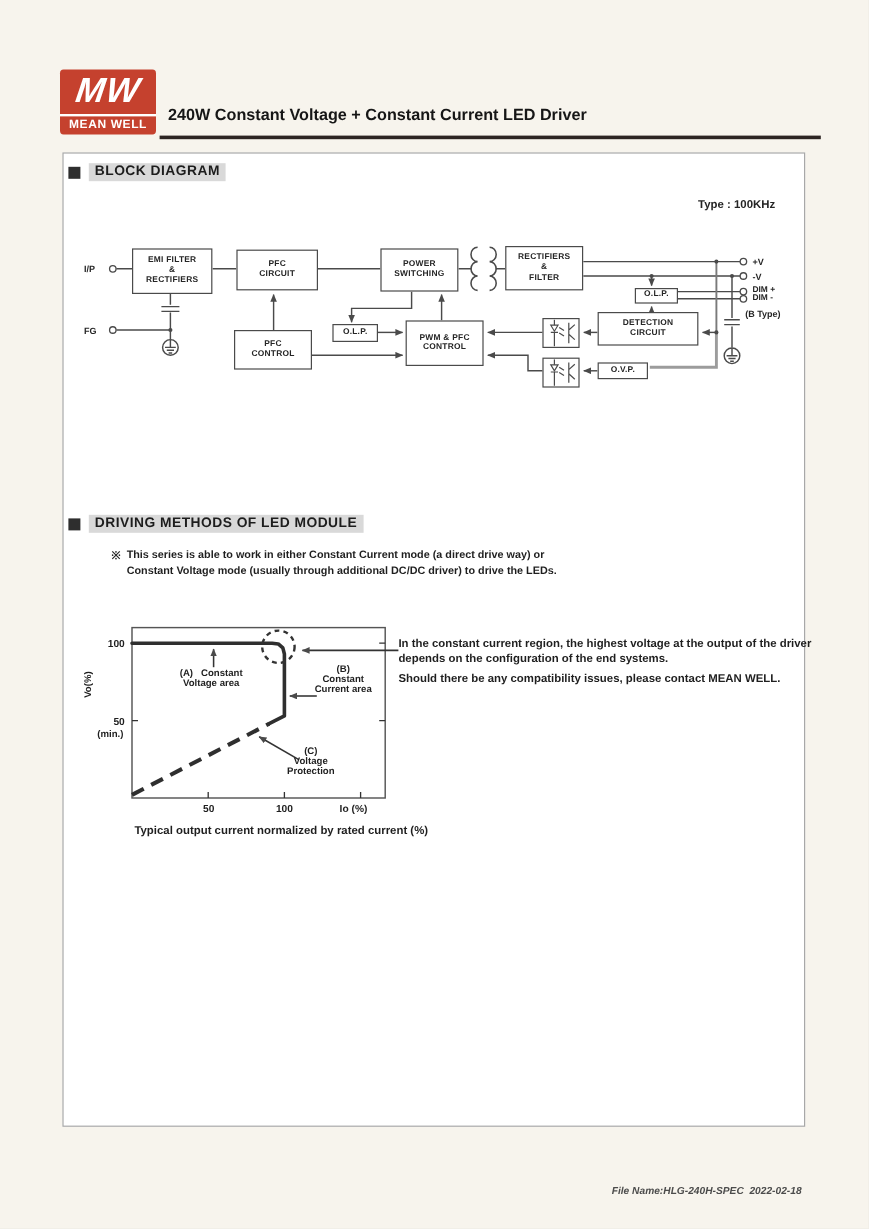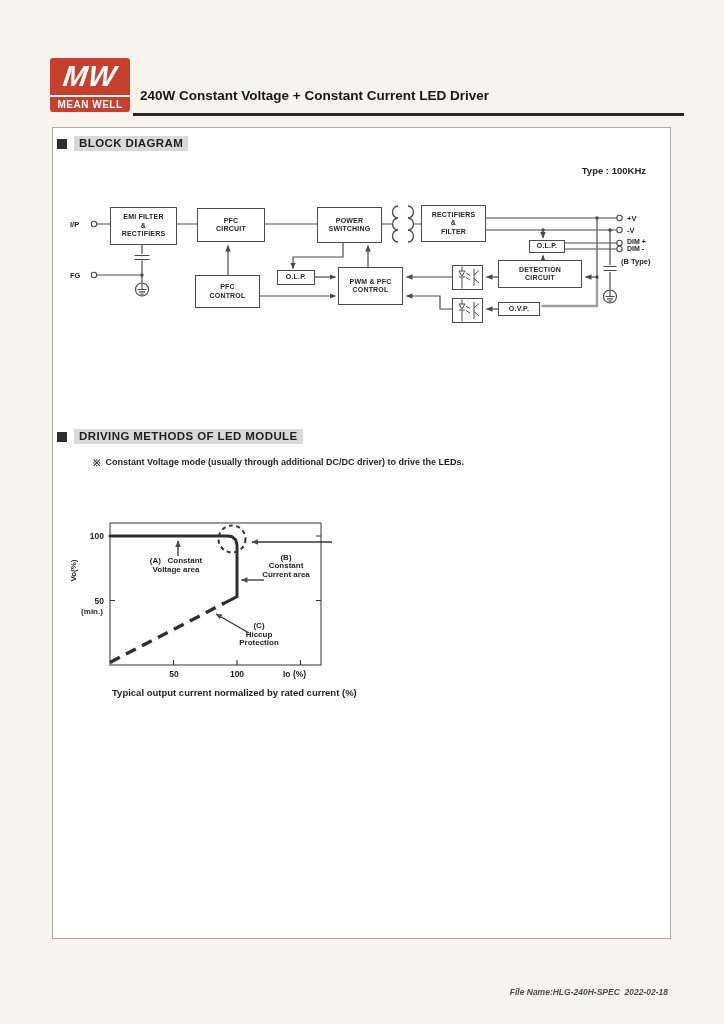--- a/index.html
+++ b/index.html
@@ -208,20 +208,21 @@
   </div>
 
   <div class="heading" style="left:57px;top:429px;">
     <span class="sq"></span>
     <span class="hl">DRIVING METHODS OF LED MODULE</span>
   </div>
 
   <div class="note">
     <span class="mk">※</span>
     <span class="lines">
+      <div>This series is able to work in either Constant Current mode (a direct drive way) or</div>
       <div>Constant Voltage mode (usually through additional DC/DC driver) to drive the LEDs.</div>
     </span>
   </div>
 
   <div class="tick-lbl" style="left:86px;top:531px;width:18px;text-align:right;">100</div>
   <div class="tick-lbl" style="left:88px;top:595.5px;width:16px;text-align:right;">50</div>
   <div class="tick-lbl" style="left:78px;top:607px;width:28px;text-align:center;font-size:8px;">(min.)</div>
   <div class="tick-lbl" style="left:53px;top:566px;width:40px;text-align:center;font-size:8px;transform:rotate(-90deg);">Vo(%)</div>
   <div class="tick-lbl" style="left:167px;top:668.5px;width:14px;text-align:center;">50</div>
   <div class="tick-lbl" style="left:228px;top:668.5px;width:18px;text-align:center;">100</div>
@@ -231,22 +232,27 @@
     <div class="pre">(A)   Constant</div>
     <div>Voltage area</div>
   </div>
   <div class="ann" style="left:252px;top:553.5px;width:68px;">
     <div>(B)</div>
     <div>Constant</div>
     <div>Current area</div>
   </div>
   <div class="ann" style="left:224px;top:622px;width:70px;">
     <div>(C)</div>
-    <div>Hiccup</div>
+    <div>Voltage</div>
     <div>Protection</div>
   </div>
 
+  <div class="cc-text">
+    <div>In the constant current region, the highest voltage at the output of the driver</div>
+    <div>depends on the configuration of the end systems.</div>
+    <div class="gap">Should there be any compatibility issues, please contact MEAN WELL.</div>
+  </div>
 
   <div class="caption">Typical output current normalized by rated current (%)</div>
 
   <div class="footer">File Name:HLG-240H-SPEC  2022-02-18</div>
 
 </div>
 
 </body></html>

